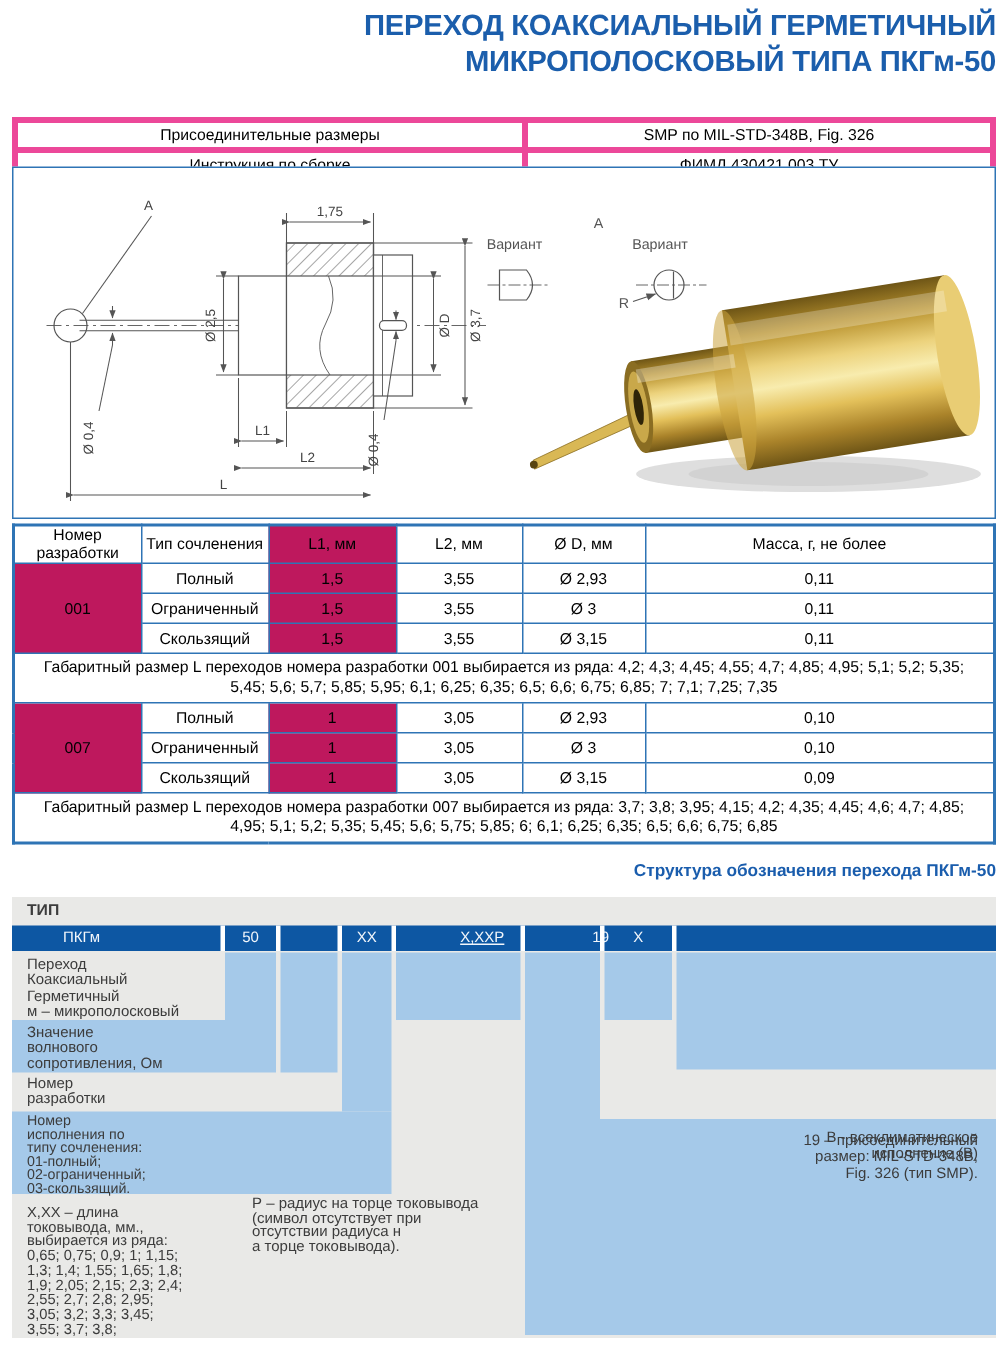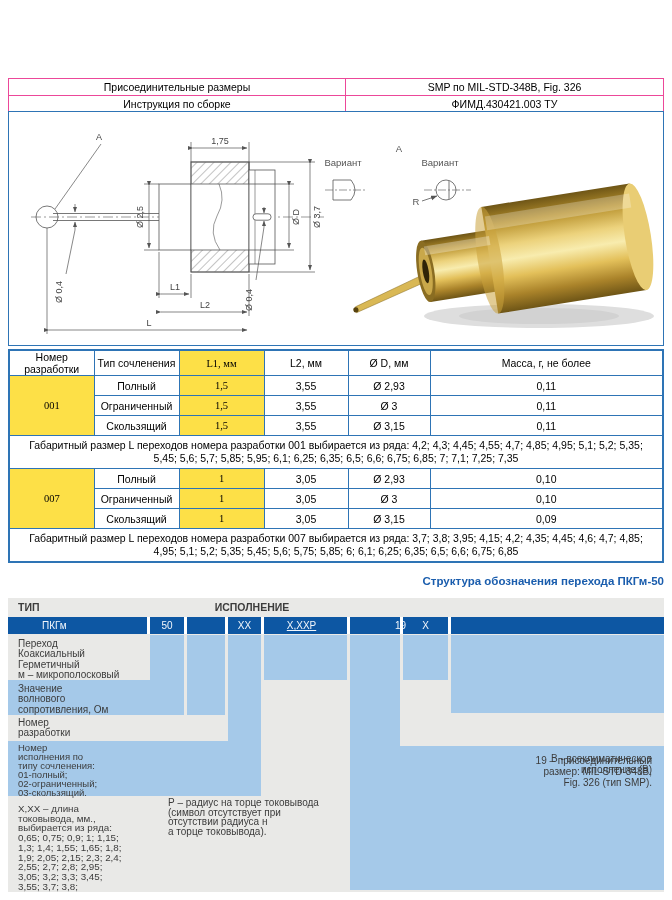--- a/index.html
+++ b/index.html
@@ -8,32 +8,32 @@
   .abs{position:absolute;}
   .pre{white-space:pre-line;}
 
   
   #title{left:8px;top:6px;width:656px;text-align:right;color:#1b5eac;
          font-size:19.5px;font-weight:600;line-height:23.5px;letter-spacing:-0.2px;}
 
   
   #info-table{left:8px;top:78px;width:656px;border-collapse:collapse;
               font-size:10.5px;table-layout:fixed;}
-  #info-table td{border:1px solid #ec4899;height:16px;text-align:center;padding:0 4px;}
+  #info-table td{border:4px solid #ec4899;height:16px;text-align:center;padding:0 4px;}
   #info-table{border:1px solid #2e74b5;}
 
   
   #figure-box{left:8px;top:111px;width:654px;height:233px;border:1px solid #2e74b5;background:#fff;}
 
   
   #main-table{left:8px;top:349px;width:656px;border-collapse:collapse;font-size:10.5px;
               table-layout:fixed;border:2px solid #2e74b5;}
   #main-table td{border:1px solid #2e74b5;text-align:center;height:19px;padding:0 2px;}
   #main-table tr.th-row td{height:15px;}
-  #main-table td.pale{background:#fde047;font-family:Liberation Serif, serif;}
+  #main-table td.pale{background:#be185d;}
   #main-table td.note{height:30px;font-size:10.5px;line-height:13px;padding:1px 14px;}
 
   
   #desig-heading{left:8px;top:575px;width:656px;text-align:right;color:#1a5dad;
                  font-size:11.5px;font-weight:bold;}
 
   
   #diagram{left:8px;top:598px;width:656px;height:294px;background:#e9e9e7;
            font-size:10px;color:#3c3c3c;}
   #diagram .hdr{top:3px;font-size:10.5px;font-weight:bold;}
@@ -46,20 +46,24 @@
 
   svg text{font-family:"Liberation Sans",sans-serif;}
   .dim{font-size:9px;fill:#444;}
   .drwtxt{font-size:9.5px;fill:#555;}
 </style>
 </head>
 <body>
 
 <div id="page">
 
+  <div id="title" class="abs">
+    <div>ПЕРЕХОД КОАКСИАЛЬНЫЙ ГЕРМЕТИЧНЫЙ</div>
+    <div>МИКРОПОЛОСКОВЫЙ ТИПА ПКГм-50</div>
+  </div>
 
   <table id="info-table" class="abs">
     <tbody>
         <tr>
       <td style="width:328px">Присоединительные размеры</td>
       <td>SMP по MIL-STD-348B, Fig. 326</td>
     </tr>
     <tr>
       <td>Инструкция по сборке</td>
       <td>ФИМД.430421.003 ТУ</td>
@@ -252,32 +256,31 @@
     <tr>
       <td colspan="6" class="note">Габаритный размер L переходов номера разработки 007 выбирается из ряда: 3,7; 3,8; 3,95; 4,15; 4,2; 4,35; 4,45; 4,6; 4,7; 4,85; 4,95; 5,1; 5,2; 5,35; 5,45; 5,6; 5,75; 5,85; 6; 6,1; 6,25; 6,35; 6,5; 6,6; 6,75; 6,85</td>
     </tr>
   </tbody>
     </table>
 
   <div id="desig-heading" class="abs">Структура обозначения перехода ПКГм-50</div>
 
   <div id="diagram" class="abs">
     <div class="abs hdr" style="left:10px;">ТИП</div>
-    <div class="abs hdr" style="left:139px;width:210px;text-align:center;">ИСПОЛНЕНИЕ</div>
 
     <div id="dark-bar" class="abs">
       <span class="seg" style="left:10px;text-align:left;width:120px;padding-left:24px;">ПКГм</span>
       <span class="sep" style="left:139px;"></span>
       <span class="seg" style="left:142px;width:34px;">50</span>
       <span class="sep" style="left:176px;"></span>
       <span class="seg" style="left:179px;width:38px;margin-top:20px;">XXX</span>
       <span class="sep" style="left:217px;"></span>
       <span class="seg" style="left:220px;width:33px;">XX</span>
       <span class="sep" style="left:253px;"></span>
-      <span class="seg" style="left:248px;width:91px;text-decoration:underline;">X,XXP</span>
+      <span class="seg" style="left:268px;width:91px;text-decoration:underline;">X,XXP</span>
       <span class="sep" style="left:339px;"></span>
       <span class="seg" style="left:342px;width:56px;text-align:right;">19</span>
       <span class="sep" style="left:392px;"></span>
       <span class="seg" style="left:395px;width:45px;">X</span>
       <span class="sep" style="left:440px;"></span>
     </div>
 
     <div class="band" style="left:142px;top:37px;width:34px;height:45px;"></div>
     <div class="band" style="left:179px;top:37px;width:38px;height:80px;"></div>
     <div class="band" style="left:220px;top:37px;width:33px;height:106px;"></div>

